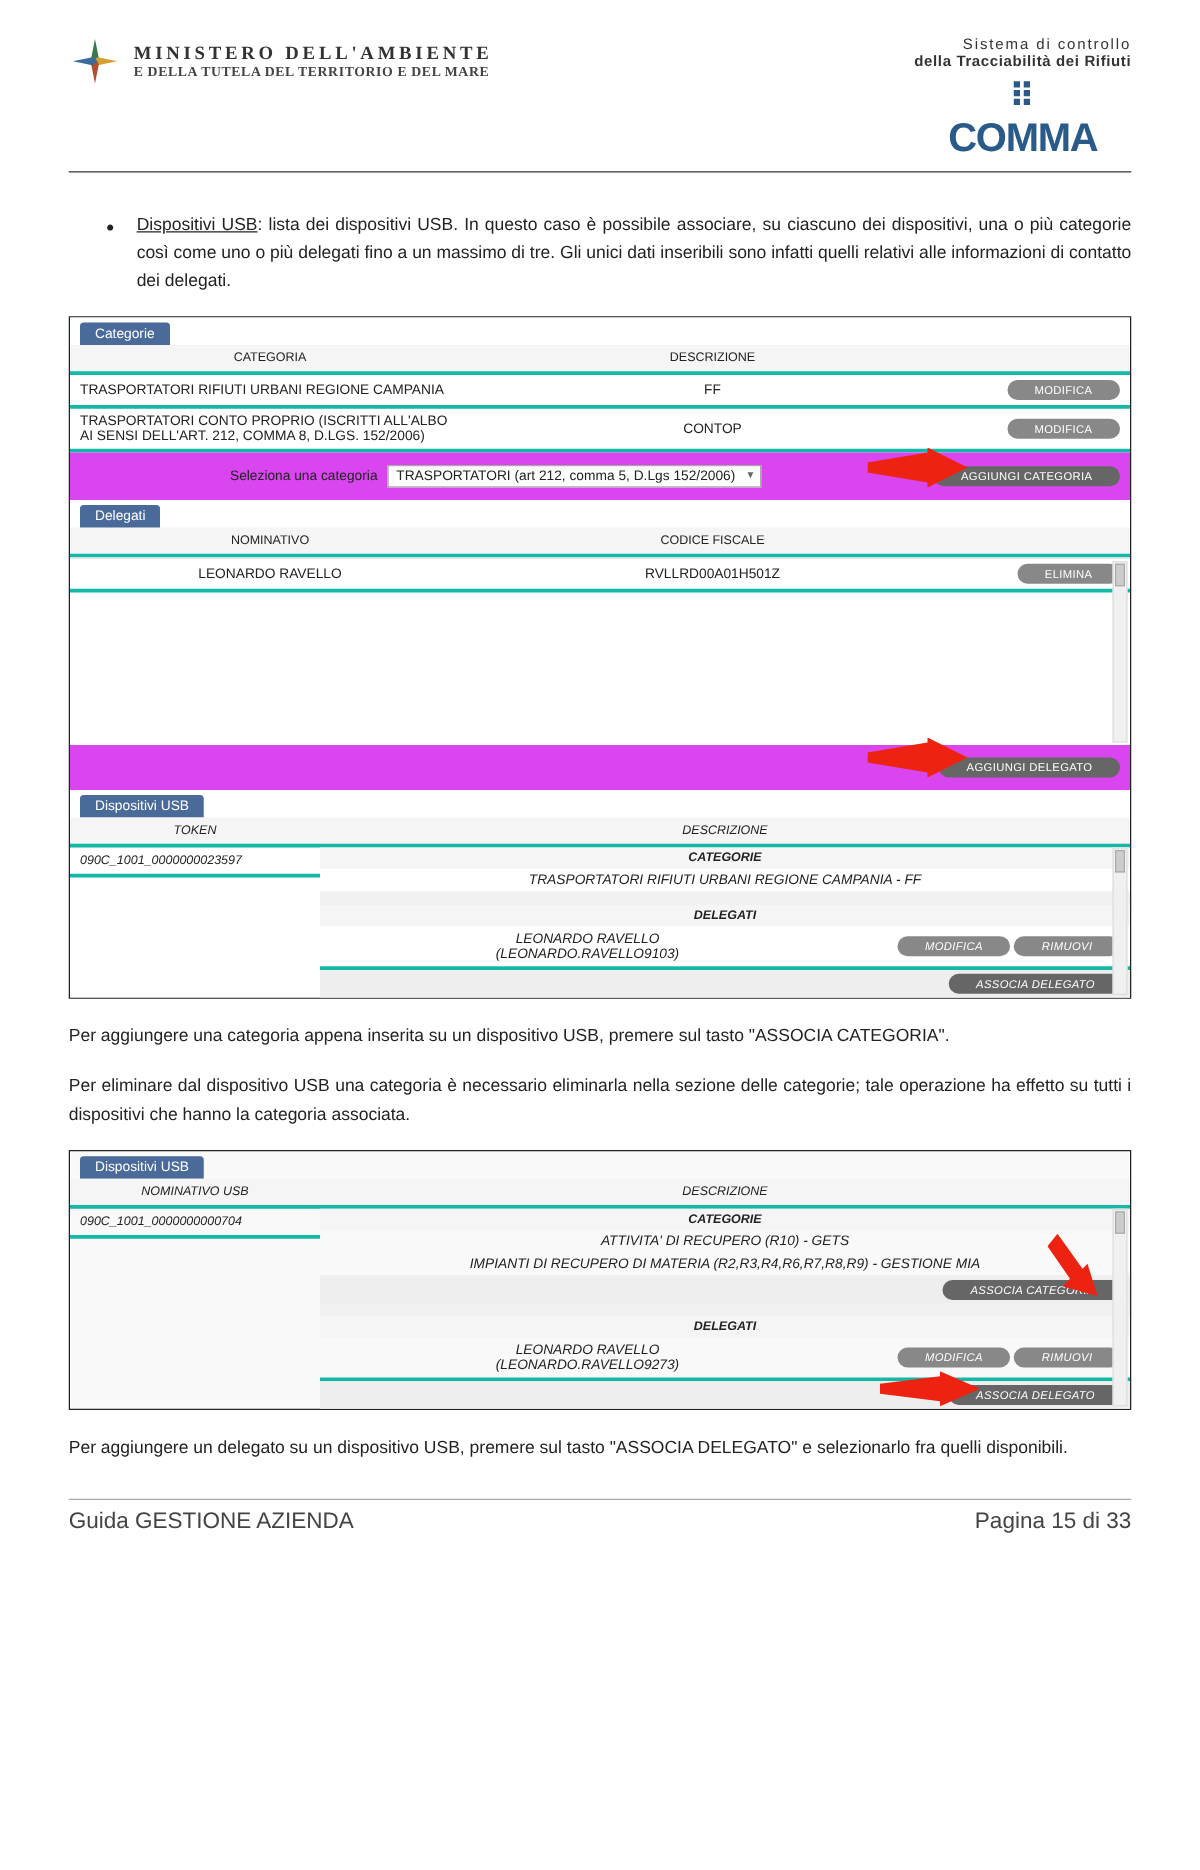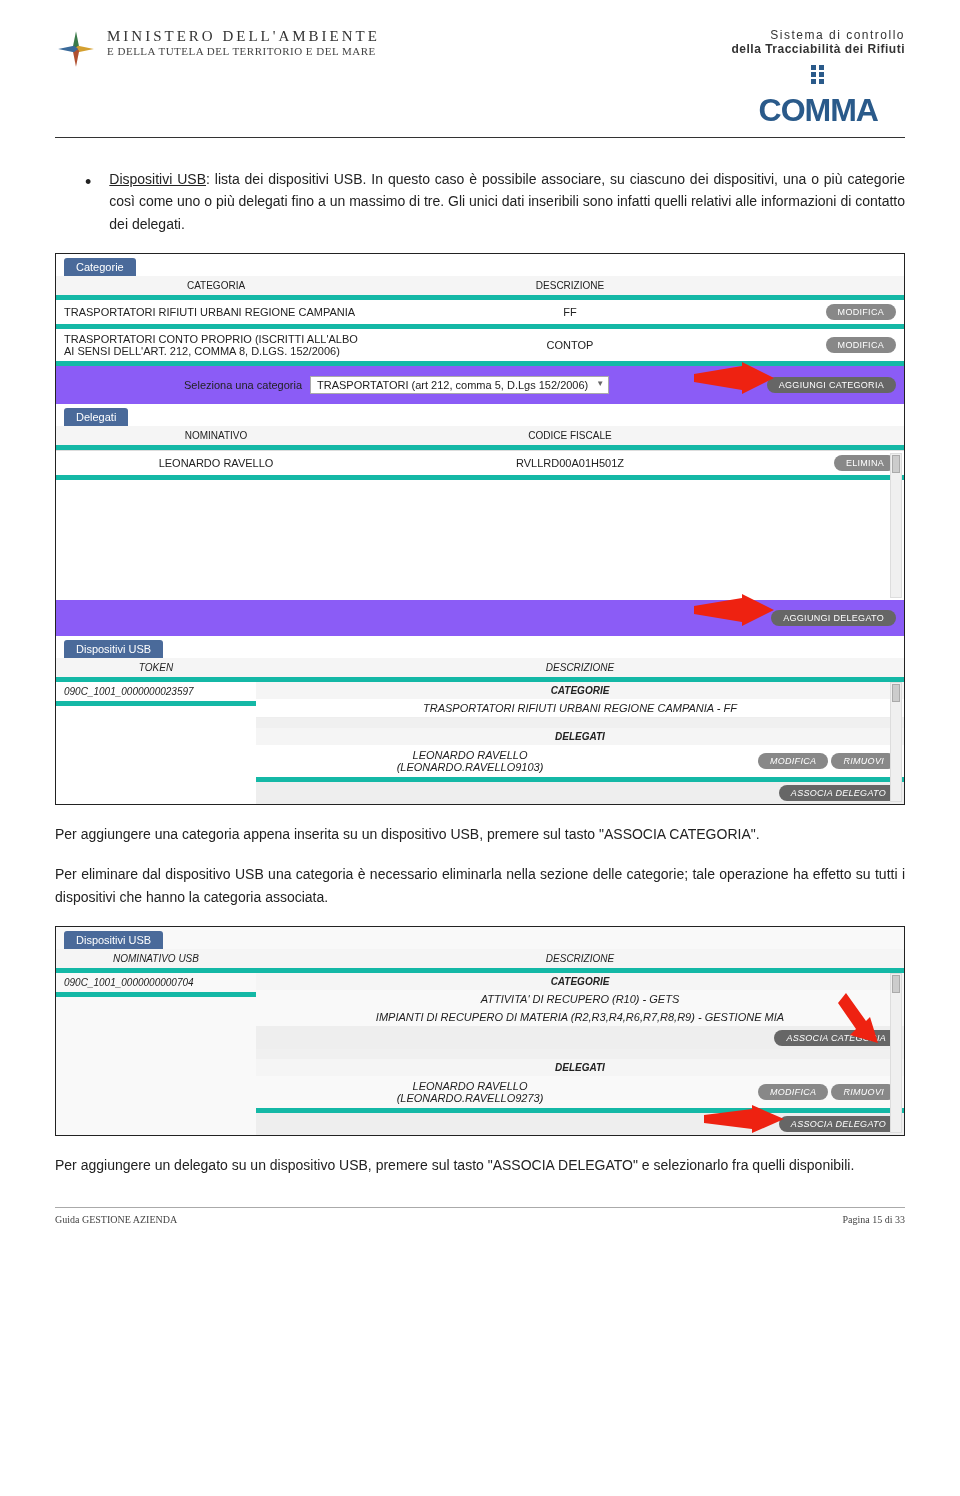--- a/index.html
+++ b/index.html
@@ -1,61 +1,61 @@
 <!DOCTYPE html>
 <html><head>
 <meta charset="utf-8">
 <style>
   * { box-sizing: border-box; margin: 0; padding: 0; }
   body { font-family: Arial, sans-serif; font-size: 13px; color: #222; background: #fff; width: 960px; margin: 0; }
   .page { padding: 28px 55px 20px 55px; }
   .header { display: flex; justify-content: space-between; align-items: flex-start; border-bottom: 1.5px solid #333; padding-bottom: 8px; margin-bottom: 30px; }
-  .header-left { display: flex; align-items: flex-start; gap: 10px; }
+  .header-left { display: flex; align-items: center; gap: 10px; font-weight: bold; }
   .logo-star { width: 42px; height: 42px; }
   .ministero { font-family: Georgia, serif; }
   .ministero-t1 { letter-spacing: 3px; font-size: 15px; color: #333; }
   .ministero-t2 { letter-spacing: 0.5px; font-size: 11px; color: #444; }
   .header-right { display: flex; align-items: center; gap: 8px; flex-direction: column; }
   .sistri-sub { text-align: right; font-size: 12px; color: #333; letter-spacing: 1.5px; line-height: 1.2; }
   .sistri-sub .b { font-weight: bold; letter-spacing: 0.5px; }
   .sistri-logo { font-family: Arial, sans-serif; font-weight: 900; font-size: 32px; color: #2a5a8a; letter-spacing: -1px; }
   .dots { display: grid; grid-template-columns: 6px 6px; gap: 2px; margin: 0 2px; }
   .dots span { width: 5px; height: 5px; background: #2a5a8a; display: block; }
   .bullet-para { display: flex; gap: 18px; margin: 0 0 18px 30px; font-size: 14px; line-height: 1.6; text-align: justify; }
   .bullet { font-size: 18px; }
   .ul { text-decoration: underline; }
   .para { font-size: 14px; line-height: 1.6; margin: 18px 0; text-align: justify; }
   .screenshot { border: 1.5px solid #222; padding: 0; margin: 6px 0; font-size: 11px; background: #f9f9f9; }
   .tab-hdr { background: #4a6a9a; color: #fff; padding: 3px 12px; font-size: 11px; border-radius: 3px 3px 0 0; display: inline-block; margin: 4px 0 0 8px; }
   .sec { background: #fff; }
-  .grid-row { display: flex; border-bottom: 5px solid #14b8a6; align-items: center; min-height: 24px; }
+  .grid-row { display: flex; border-bottom: 3px solid #14b8a6; align-items: center; min-height: 24px; }
   .grid-row.hdr { background: #f5f5f5; font-size: 10px; }
   .col { padding: 4px 8px; }
   .c1 { flex: 0 0 320px; }
   .c3 { flex: 1; text-align: center; }
   .c4 { flex: 0 0 140px; text-align: right; }
-  .btn { display: inline-block; background: #888; color: #fff; font-size: 9px; padding: 3px 12px; border-radius: 10px; letter-spacing: 0.3px; text-align: center; }
+  .btn { display: inline-block; background: #888; color: #fff; font-size: 9px; padding: 3px 22px; border-radius: 10px; letter-spacing: 0.3px; text-align: center; }
   .btn.dark { background: #666; }
-  .sel-row { padding: 10px 8px; display: flex; align-items: center; gap: 8px; background: #8b5cf6; position: relative; }
+  .sel-row { padding: 10px 8px; display: flex; align-items: center; gap: 8px; background: #d946ef; position: relative; }
   .sel-label { font-size: 11px; }
   .sel-box { border: 1px solid #aaa; padding: 2px 20px 2px 6px; font-size: 11px; background: #fff; position: relative; min-width: 280px; }
   .sel-box::after { content: "▼"; position: absolute; right: 4px; top: 2px; font-size: 8px; color: #666; }
   .arrow { position: absolute; }
   .arrow svg { display: block; }
   .delegati-area { background: #fff; min-height: 150px; position: relative; border-top: 1px solid #ddd; }
   .scrollbar { position: absolute; right: 2px; top: 2px; bottom: 2px; width: 12px; background: #f0f0f0; border: 1px solid #ddd; }
   .scrollbar .thumb { background: #ccc; height: 18px; margin: 1px; border: 1px solid #aaa; }
   .usb-top { display: flex; font-style: italic; }
   .usb-left { flex: 0 0 200px; }
   .usb-right { flex: 1; }
   .center-cell { text-align: center; padding: 3px 0; }
   .footer-row { text-align: right; padding: 3px 6px; background: #eee; }
   .bottom-sec { position: relative; }
   .sep { height: 10px; background: #f0f0f0; }
-  .page-footer { border-top: 1px solid #aaa; margin-top: 30px; padding-top: 6px; display: flex; justify-content: space-between; font-size: 10px; color: #444; font-family: Liberation Serif, serif; }
+  .page-footer { border-top: 1px solid #aaa; margin-top: 30px; padding-top: 6px; display: flex; justify-content: space-between; font-size: 18px; color: #444; }
 </style>
 </head>
 <body>
 
 <div class="page">
   <div class="header">
     <div class="header-left">
       <svg class="logo-star" viewBox="0 0 40 40">
         <path d="M20 3 L23 18 L20 22 L17 18 Z" fill="#3a7a4a"></path>
         <path d="M37 20 L22 23 L18 20 L22 17 Z" fill="#d4a030"></path>

